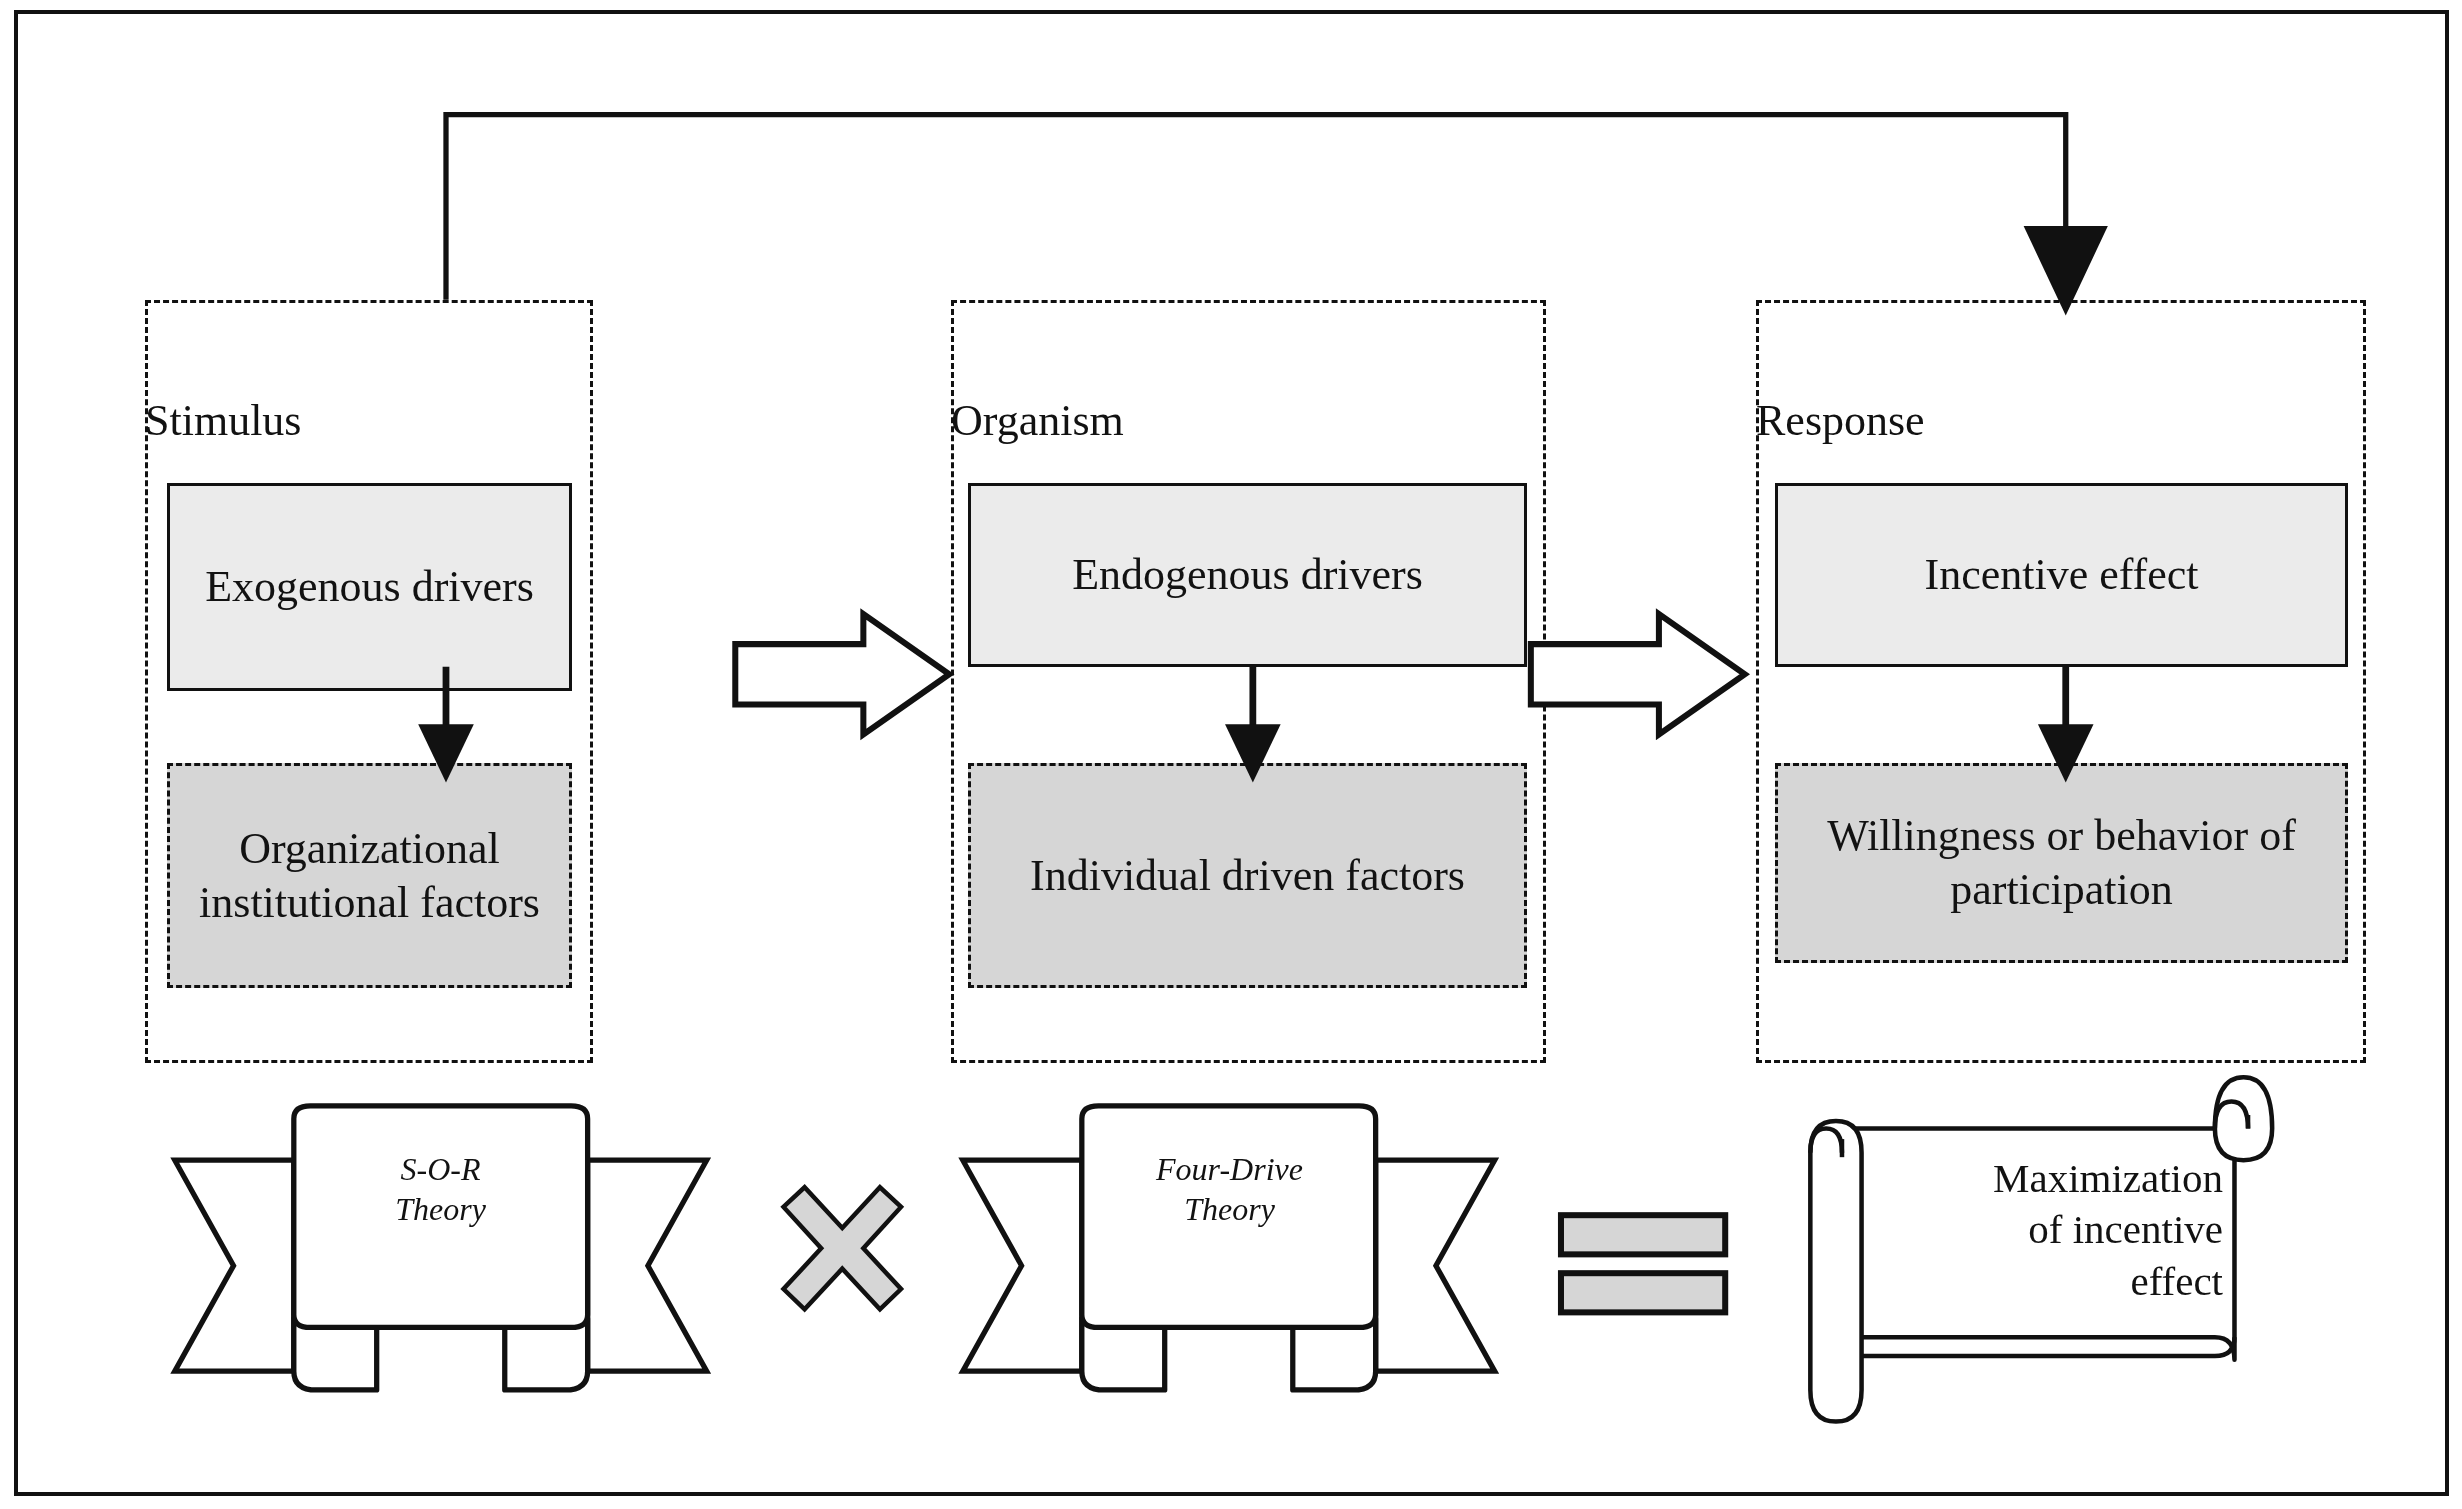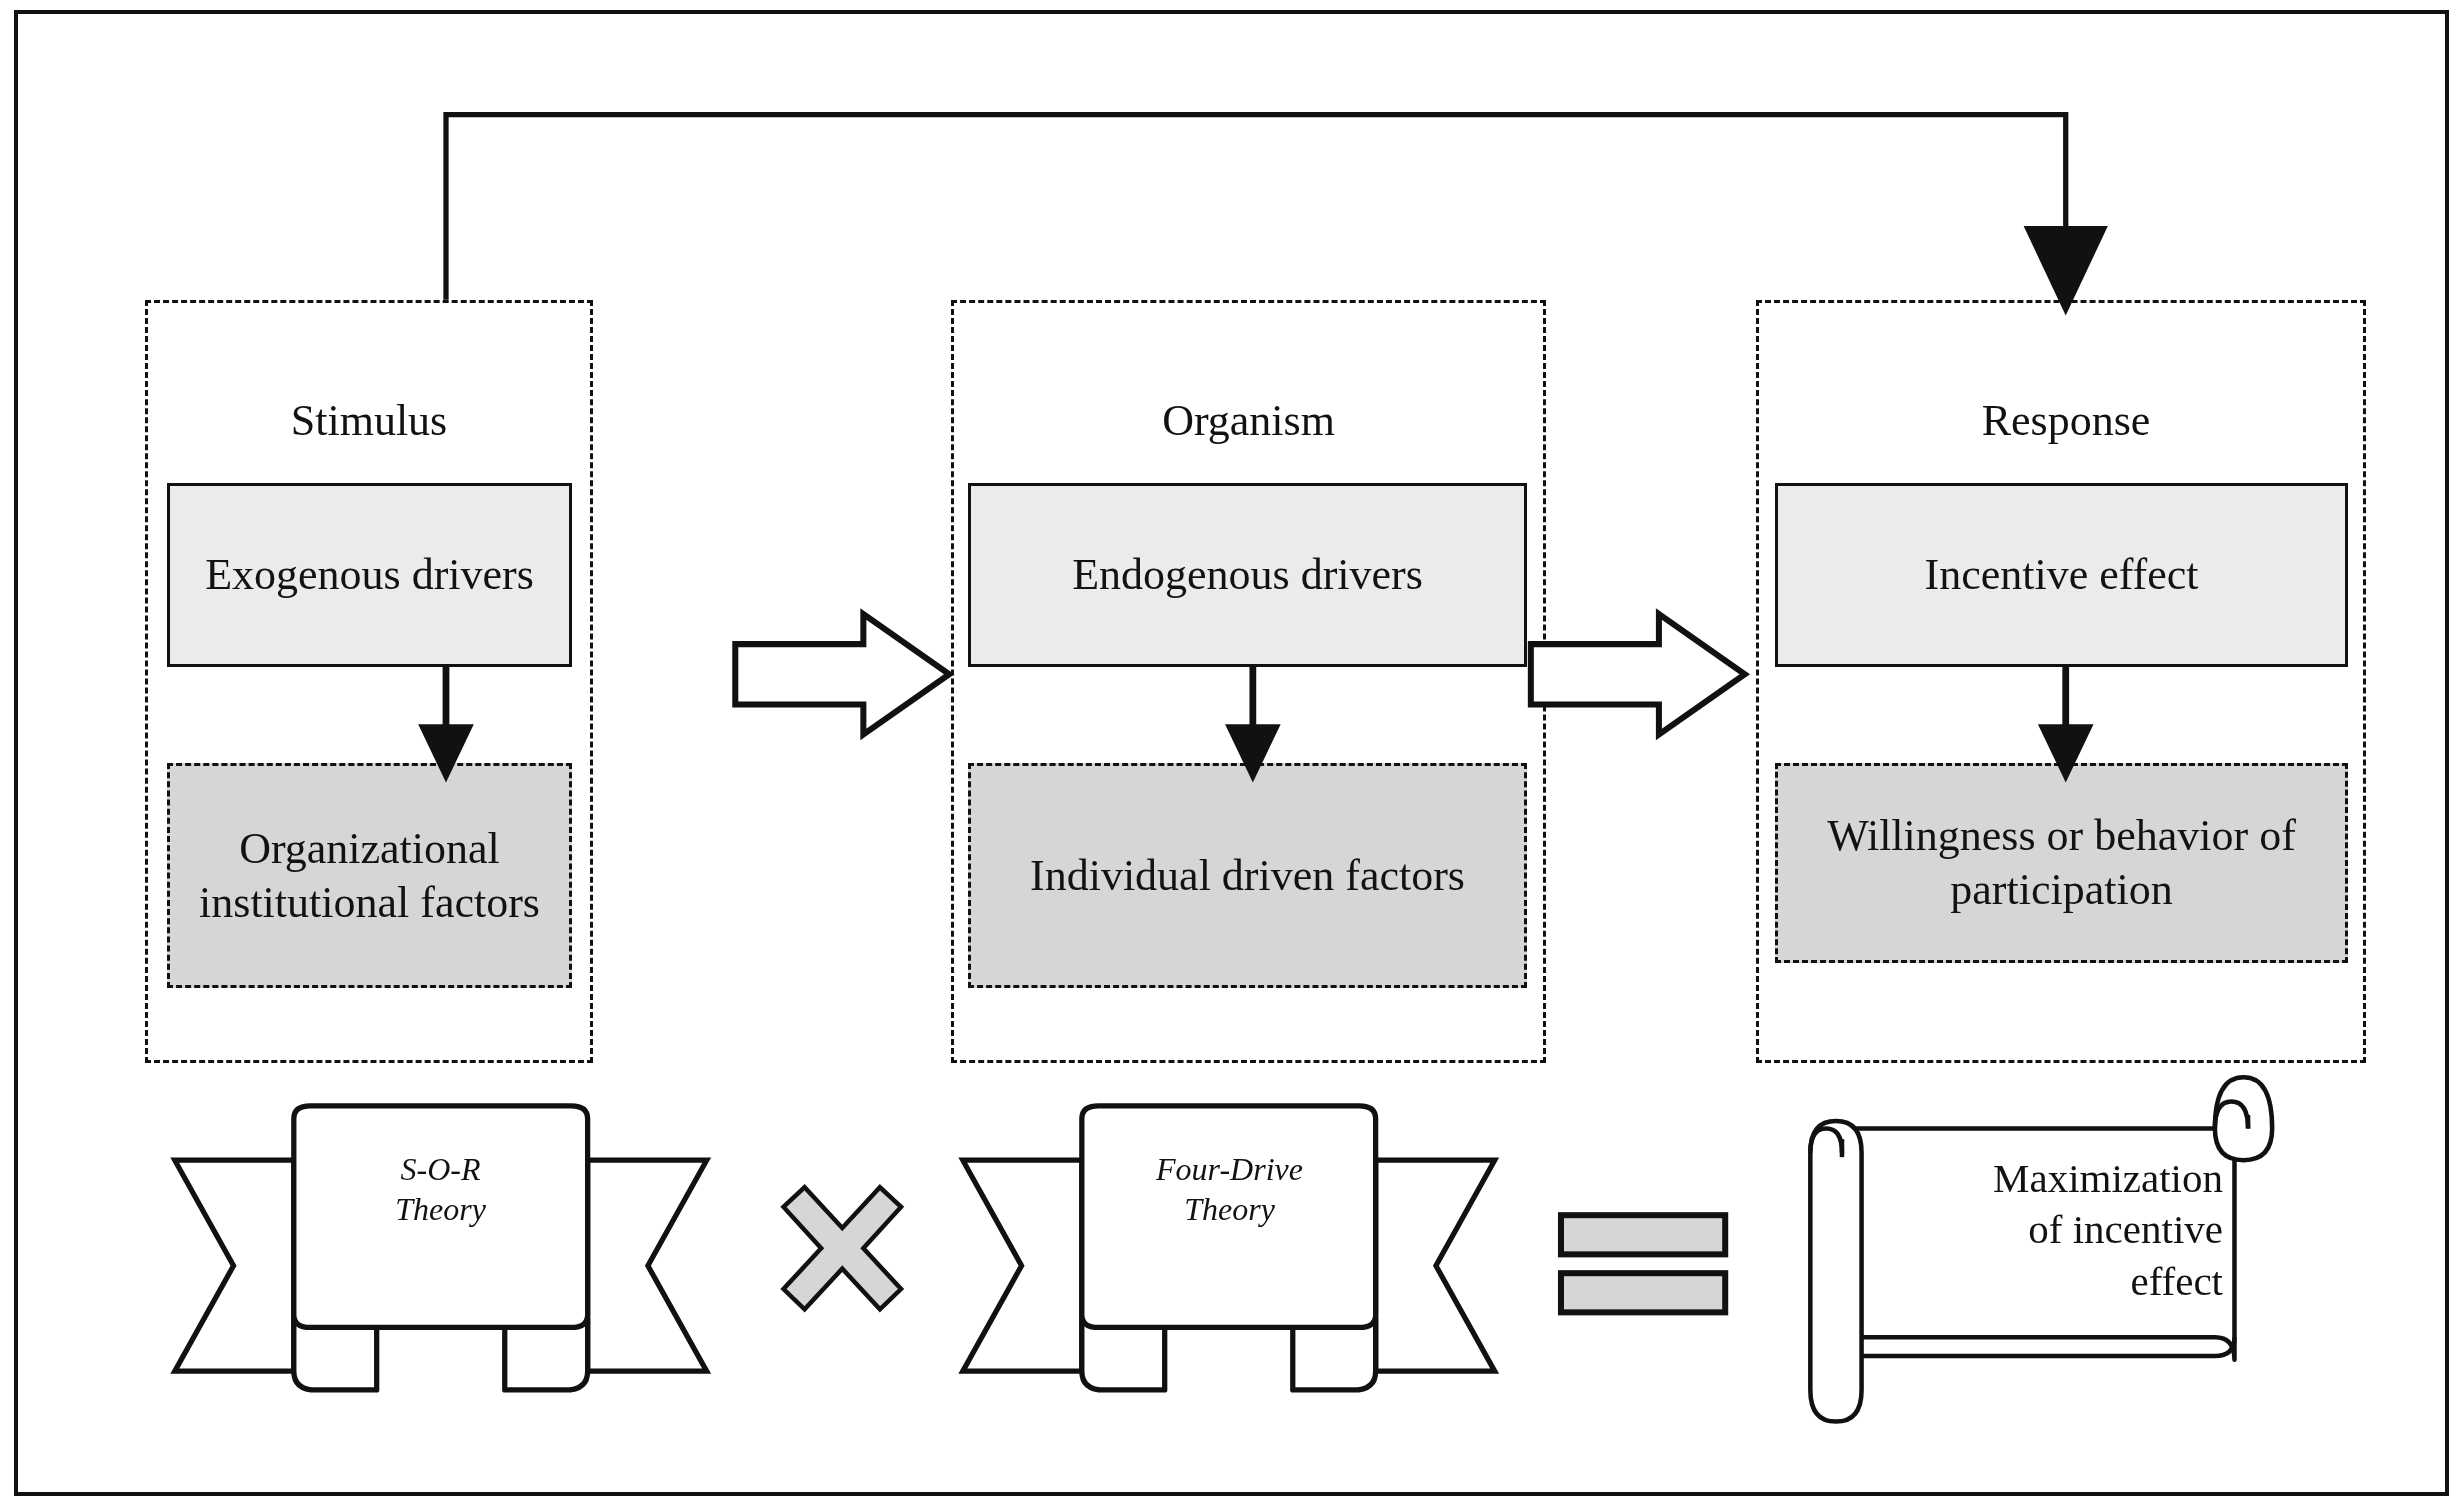--- a/index.html
+++ b/index.html
@@ -1,36 +1,36 @@
 <!DOCTYPE html>
 <html style="font-size:12px"><head>
 <meta charset="utf-8">
 <style>
   html,body{margin:0;padding:0;background:#ffffff;}
   body{font-family:"Liberation Serif", serif;}
   #stage{position:relative;width:2462px;height:1509px;background:#ffffff;overflow:hidden;}
   #frame{position:absolute;left:13.6px;top:9.8px;width:2435px;height:1486px;border:4.5px solid #111111;box-sizing:border-box;background:#ffffff;}
   .svg-layer{position:absolute;left:0;top:0;width:2462px;height:1509px;pointer-events:none;}
   .col-box{position:absolute;border:3.8px dashed #111111;box-sizing:border-box;background:transparent;}
-  .col-title{position:absolute;text-align:center;font-size:44px;color:#121212;line-height:1;white-space:nowrap;}
+  .col-title{position:absolute;text-align:left;font-size:44px;color:#121212;line-height:1;white-space:nowrap;}
   .node{position:absolute;box-sizing:border-box;display:flex;align-items:center;justify-content:center;text-align:center;color:#121212;font-size:44px;line-height:1.22;padding:3px 7.5px;}
   .node-top{background:#ebebeb;border:3.8px solid #111111;}
   .node-bot{background:#d6d6d6;border:3.8px dashed #111111;}
   .ribbon-label{position:absolute;text-align:center;font-style:italic;font-size:32px;line-height:1.25;color:#121212;white-space:pre-line;}
   .scroll-label{position:absolute;text-align:right;font-size:41px;line-height:1.25;color:#121212;white-space:pre-line;}
 </style>
 </head>
 <body>
 
 <div id="stage">
   <div id="frame"></div>
 
   <div class="col-box" style="left:145px;top:300px;width:448px;height:763px;"></div>
   <div class="col-title" style="left:145px;top:399px;width:448px;">Stimulus</div>
-  <div class="node node-top" style="left:167px;top:483px;width:405px;height:184px;text-align:center;">Exogenous drivers</div>
+  <div class="node node-top" style="left:167px;top:483px;width:405px;height:208px;text-align:center;">Exogenous drivers</div>
   <div class="node node-bot" style="left:167px;top:763px;width:405px;height:225px;">Organizational institutional factors</div>
 
   <div class="col-box" style="left:951px;top:300px;width:595px;height:763px;"></div>
   <div class="col-title" style="left:951px;top:399px;width:595px;">Organism</div>
   <div class="node node-top" style="left:968px;top:483px;width:559px;height:184px;">Endogenous drivers</div>
   <div class="node node-bot" style="left:968px;top:763px;width:559px;height:225px;">Individual driven factors</div>
 
   <div class="col-box" style="left:1756px;top:300px;width:610px;height:763px;"></div>
   <div class="col-title" style="left:1756px;top:399px;width:620px;">Response</div>
   <div class="node node-top" style="left:1775px;top:483px;width:573px;height:184px;">Incentive effect</div>

